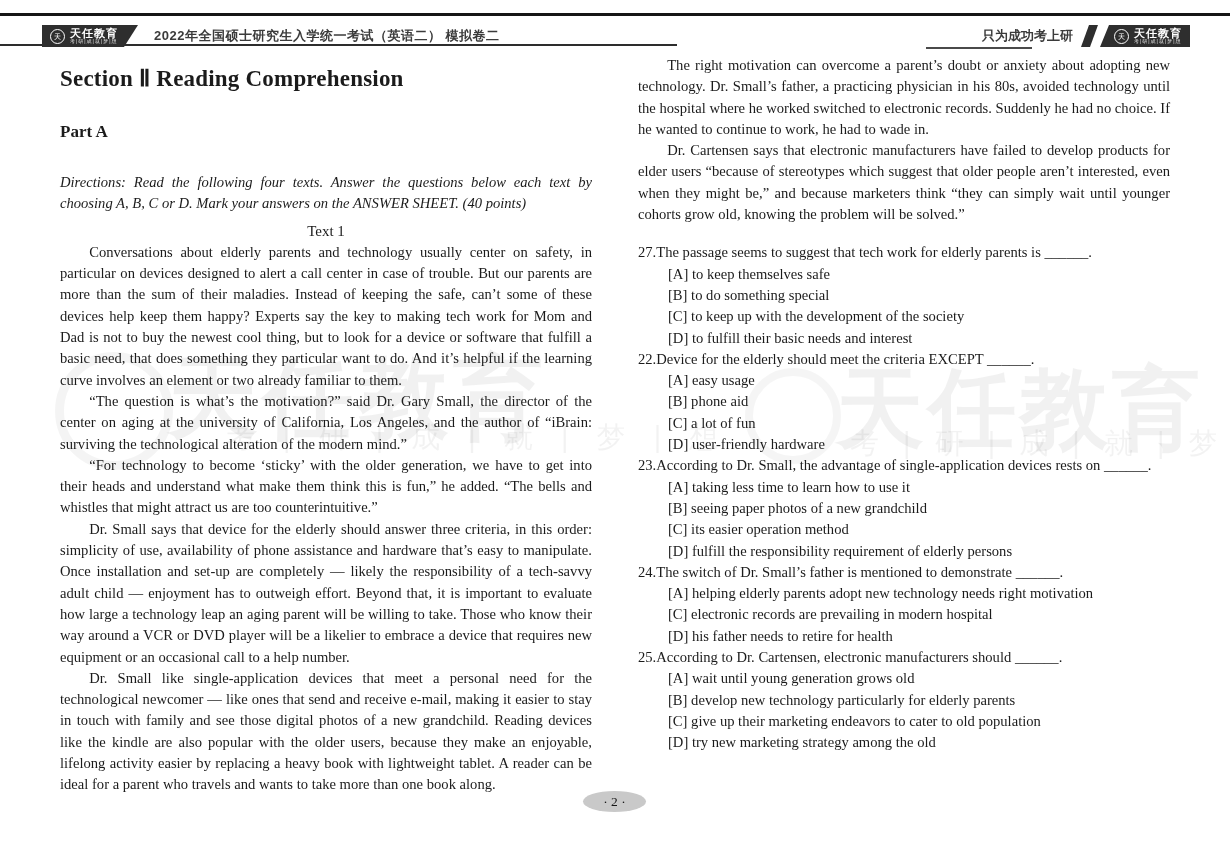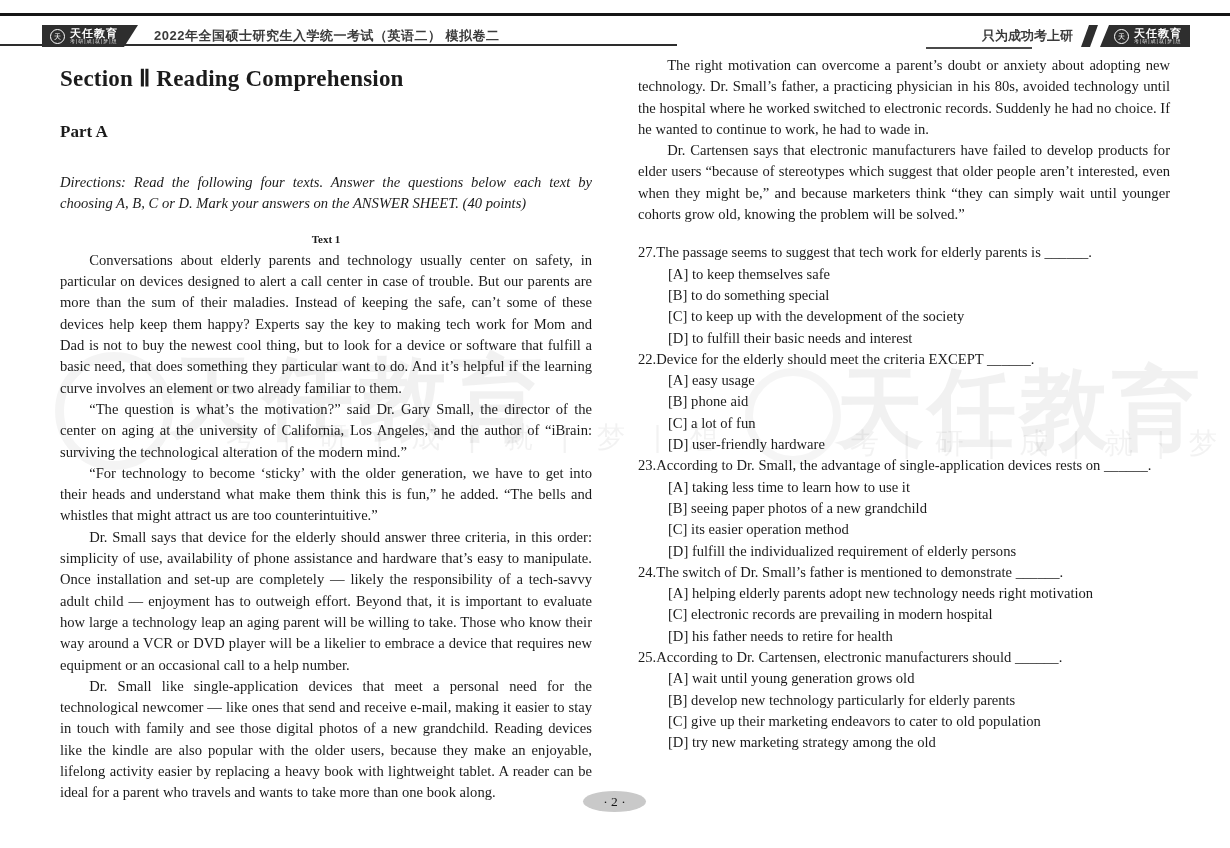--- a/index.html
+++ b/index.html
@@ -67,22 +67,22 @@
   .section-title {
     font-size: 23px; font-weight: bold; margin: 10px 0 0 0; line-height: 28px;
     letter-spacing: 0.2px;
   }
   .part-label { font-size: 17px; font-weight: bold; margin: 29px 0 12px 0; line-height: 20px; }
   .directions {
     font-style: italic; margin: 30px 0 0 0;
     font-size: 14.6px; line-height: 21.3px; text-align: justify;
   }
   .text-label {
-    text-align: center; font-weight: bold; margin-top: 14px;
-    font-size: 11px; line-height: 21.3px;
+    text-align: center; font-weight: normal; margin-top: 6px;
+    font-size: 15px; line-height: 21.3px;
   }
   .para {
     margin: 0; font-size: 14.6px; line-height: 21.3px;
     text-align: justify; text-indent: 2em;
   }
   .questions { margin-top: 17px; }
   .q-stem { font-size: 14.6px; line-height: 21.3px; }
   .q-option { font-size: 14.6px; line-height: 21.3px; padding-left: 30px; }
 
   .footer-badge {
@@ -174,21 +174,21 @@
         <div class="q-option">[A] easy usage</div>
         <div class="q-option">[B] phone aid</div>
         <div class="q-option">[C] a lot of fun</div>
         <div class="q-option">[D] user-friendly hardware</div>
       </div>
       <div class="question">
         <div class="q-stem">23.According to Dr. Small, the advantage of single-application devices rests on ______.</div>
         <div class="q-option">[A] taking less time to learn how to use it</div>
         <div class="q-option">[B] seeing paper photos of a new grandchild</div>
         <div class="q-option">[C] its easier operation method</div>
-        <div class="q-option">[D] fulfill the individualized requirement of elderly persons</div>
+        <div class="q-option">[D] fulfill the responsibility requirement of elderly persons</div>
       </div>
       <div class="question">
         <div class="q-stem">24.The switch of Dr. Small’s father is mentioned to demonstrate ______.</div>
         <div class="q-option">[A] helping elderly parents adopt new technology needs right motivation</div>
         <div class="q-option">[C] electronic records are prevailing in modern hospital</div>
         <div class="q-option">[D] his father needs to retire for health</div>
       </div>
       <div class="question">
         <div class="q-stem">25.According to Dr. Cartensen, electronic manufacturers should ______.</div>
         <div class="q-option">[A] wait until young generation grows old</div>

